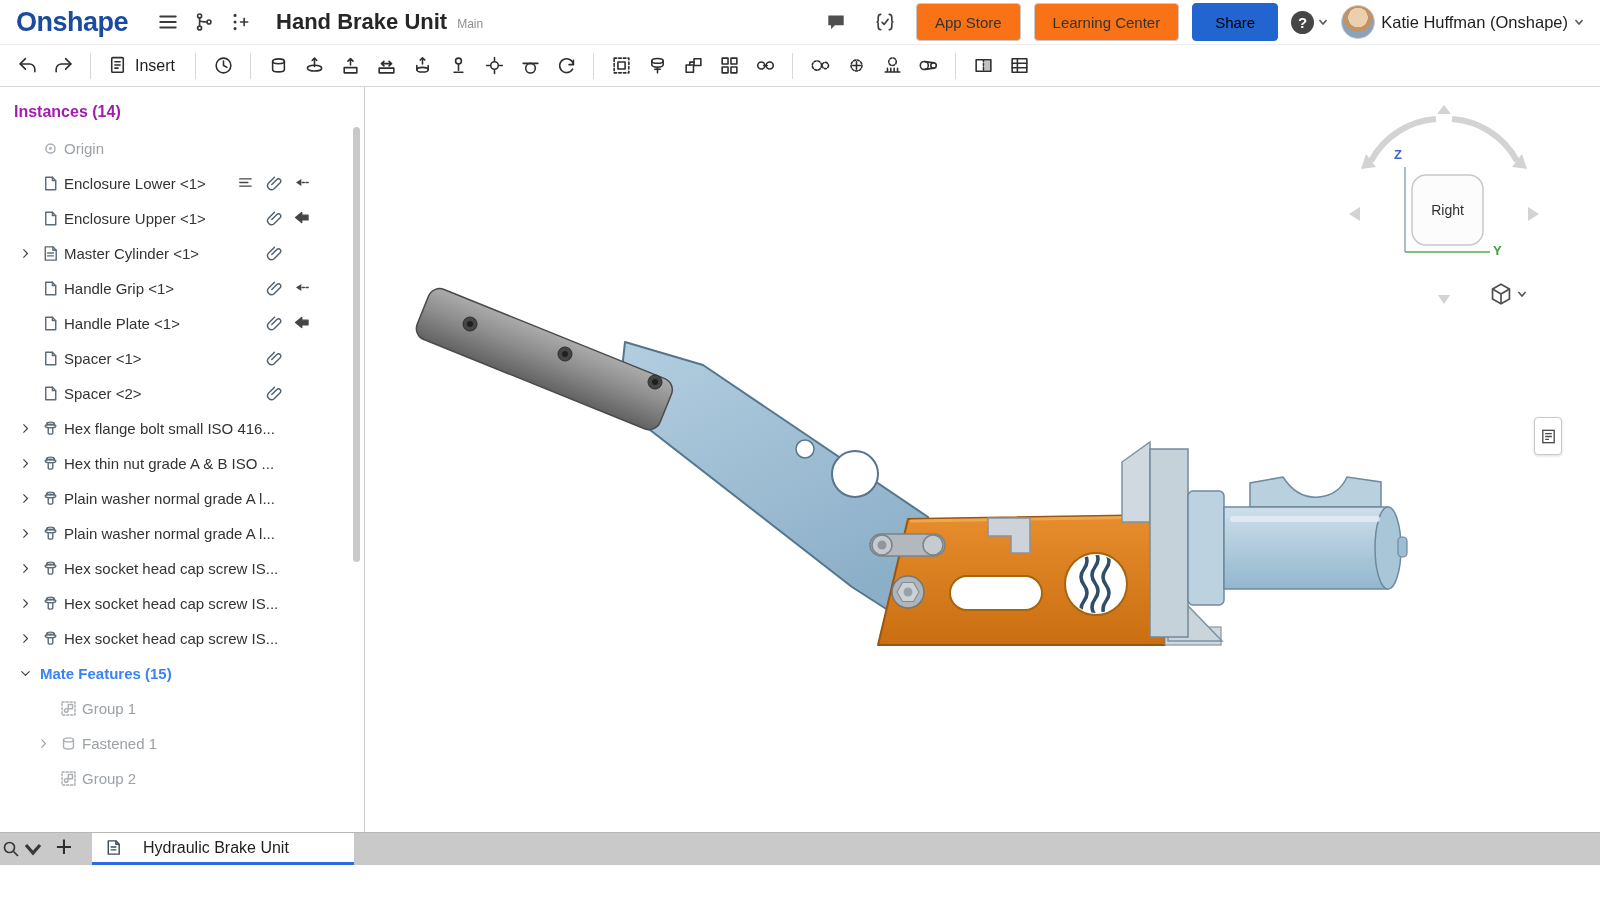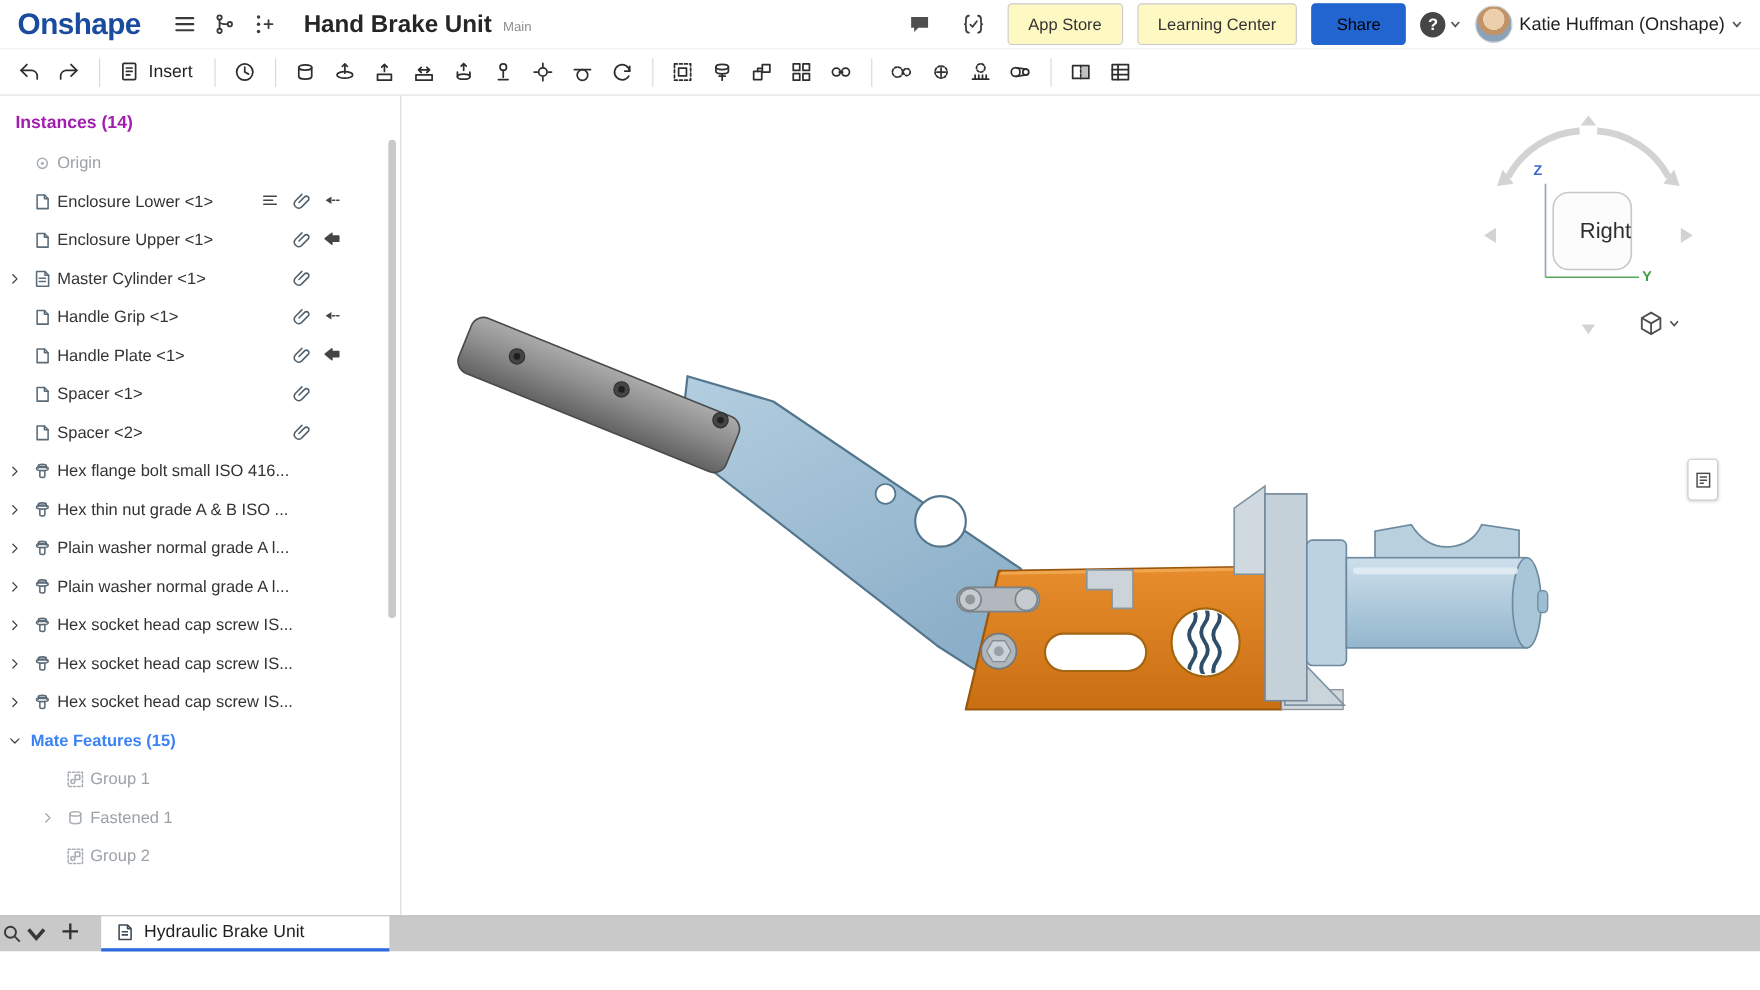--- a/index.html
+++ b/index.html
@@ -9,45 +9,45 @@
   .icn svg{display:block;width:20px;height:20px}
 
   
   .topbar{height:45px;display:flex;align-items:center;padding:0 16px;background:#fff;border-bottom:1px solid #ececec}
   .logo{font-size:27px;font-weight:bold;color:#1b4b9e;letter-spacing:-.5px;margin-right:22px;cursor:pointer}
   .icnbtn{width:36px;height:36px;display:flex;align-items:center;justify-content:center;color:#3a3a3a;cursor:pointer;border-radius:4px}
   .icnbtn svg{width:22px;height:22px}
   .doc-title{font-size:22px;font-weight:bold;color:#262626;margin-left:18px;white-space:nowrap}
   .doc-ws{font-size:12px;color:#8e8e8e;margin-left:10px;margin-top:3px}
   .top-right{margin-left:auto;display:flex;align-items:center;gap:13px}
-  .btn{height:38px;padding:0 18px;border:1px solid #c9c9c9;border-radius:4px;background:#fef9c3;
+  .btn{height:38px;padding:0 18px;border:1px solid #c9c9c9;border-radius:4px;background:#f97316;
     font-size:15px;color:#333;font-family:inherit;display:flex;align-items:center;cursor:pointer;white-space:nowrap}
   .btn-share{background:#2265d0;border-color:#2265d0;color:#000000;padding:0 22px}
   .help-wrap{display:flex;align-items:center;gap:4px;cursor:pointer;color:#555}
   .help{width:23px;height:23px;border-radius:50%;background:#464646;color:#fff;font-size:15px;font-weight:bold;
     display:flex;align-items:center;justify-content:center}
   .avatar{width:34px;height:34px;border-radius:50%;border:1px solid #ccc;display:inline-block;
     background:radial-gradient(circle at 50% 36%, #ecd0ae 0 37%, #c09468 38% 56%, #8aa3bd 57%)}
   .account{display:flex;align-items:center;gap:6px;cursor:pointer}
   .user-name{font-size:16.5px;color:#1f1f1f;white-space:nowrap}
   .caret{color:#555;display:inline-flex}
 
   
   .toolbar{height:42px;border-bottom:1px solid #d7d7d7;display:flex;align-items:center;padding:0 10px;background:#fff}
-  .tbtn{height:34px;min-width:34px;padding:0 6px;display:flex;align-items:center;justify-content:flex-start;
+  .tbtn{height:34px;min-width:34px;padding:0 6px;display:flex;align-items:center;justify-content:flex-end;
     color:#2e2e2e;border-radius:3px;cursor:pointer}
   .tbtn svg{width:21px;height:21px}
   .insert-label{font-size:16px;color:#1f1f1f;margin-left:7px;margin-right:4px}
   .tsep{width:1px;height:26px;background:#d8d8d8;margin:0 8px;flex:0 0 1px}
 
   
   .main{display:flex;height:745px}
   .panel{width:365px;flex:0 0 365px;border-right:1px solid #ccc;position:relative;padding-top:12px;overflow:hidden;background:#fff}
   .panel-title{font-size:16px;font-weight:bold;color:#a21caf;padding:4px 0 10px 14px}
-  .row{height:35px;display:flex;align-items:center;position:relative;font-size:15px;color:#333;cursor:pointer;white-space:nowrap}
+  .row{height:35px;display:flex;align-items:center;position:relative;font-size:15px;color:#333;padding-left:12px;cursor:pointer;white-space:nowrap}
   .row.sub{padding-left:30px}
   .chev{width:26px;flex:0 0 26px;color:#3d3d3d}
   .chev svg{width:13px;height:13px}
   .chev-sp{width:26px;flex:0 0 26px}
   .tree{width:24px;flex:0 0 24px;color:#5c6b78}
   .tree svg{width:19px;height:19px}
   .lbl{margin-left:2px}
   .row.hdr .lbl{font-weight:bold;color:#3b82f6}
   .row.gray .lbl{color:#9ba1a6}
   .row.gray .tree{color:#a9afb4}
@@ -57,39 +57,39 @@
   .pos-pre{left:236px;color:#454545}
   .pos-link{left:264px;color:#51606d}
   .pos-arrow{left:292px;color:#454545}
   .scrollbar{position:absolute;right:4px;top:40px;width:7px;height:435px;background:#c7c9cb;border-radius:4px;cursor:pointer}
 
   
   .viewport{position:relative;flex:1;background:#fff;overflow:hidden}
   .model{position:absolute;inset:0;width:100%;height:100%}
   .viewcube{position:absolute;left:975px;top:12px;width:215px;height:230px}
   .viewcube svg{position:absolute;inset:0;width:215px;height:230px}
-  .vc-face{position:absolute;left:84px;top:76px;width:71px;height:70px;display:flex;align-items:center;justify-content:center;
-    font-size:20px;color:#2f2f2f;cursor:pointer}
+  .vc-face{position:absolute;left:72px;top:76px;width:71px;height:70px;display:flex;align-items:center;justify-content:center;
+    font-size:14px;color:#2f2f2f;cursor:pointer}
   .ax{position:absolute;font-size:13px;font-weight:bold}
   .ax-z{left:54px;top:48px;color:#3b66cb}
   .ax-y{left:153px;top:144px;color:#3f9e3f}
   .vc-cube{position:absolute;left:148px;top:182px;display:flex;align-items:center;gap:3px;color:#4a4a4a;cursor:pointer}
   .vc-cube svg{position:static;width:26px;height:26px}
   .vc-cube .sm{width:10px;height:10px}
   .flyout-btn{position:absolute;right:38px;top:330px;width:28px;height:38px;background:#fff;border:1px solid #c9c9c9;
     border-radius:4px;display:flex;align-items:center;justify-content:center;color:#4a4a4a;cursor:pointer;
     box-shadow:0 1px 3px rgba(0,0,0,.15)}
   .flyout-btn svg{width:19px;height:19px}
 
   
   .bottombar{height:33px;background:#c9c9c9;border-top:1px solid #b7b7b7;display:flex;align-items:stretch}
   .bb-btn{width:44px;display:flex;align-items:center;justify-content:center;color:#383838;cursor:pointer;gap:2px}
   .bb-btn svg{width:20px;height:20px}
   .bb-btn.plus{width:40px;font-size:29px;font-weight:300;color:#2e2e2e;padding-bottom:4px}
-  .tab{width:262px;background:#fff;border-bottom:3px solid #2e6be2;display:flex;align-items:center;gap:8px;
+  .tab{width:262px;background:#fff;border-bottom:3px solid #2e6be2;display:flex;align-items:center;gap:20px;
     padding:0 12px;font-size:16px;color:#1f1f1f;margin-left:8px;cursor:pointer;white-space:nowrap}
   .tab .icn{color:#3d4b58}
   .tab .icn svg{width:19px;height:19px}
   .bottom-space{height:22px;background:#fff}
 </style>
 </head>
 <body>
 
 <header class="topbar">
   <span class="logo">Onshape</span>

